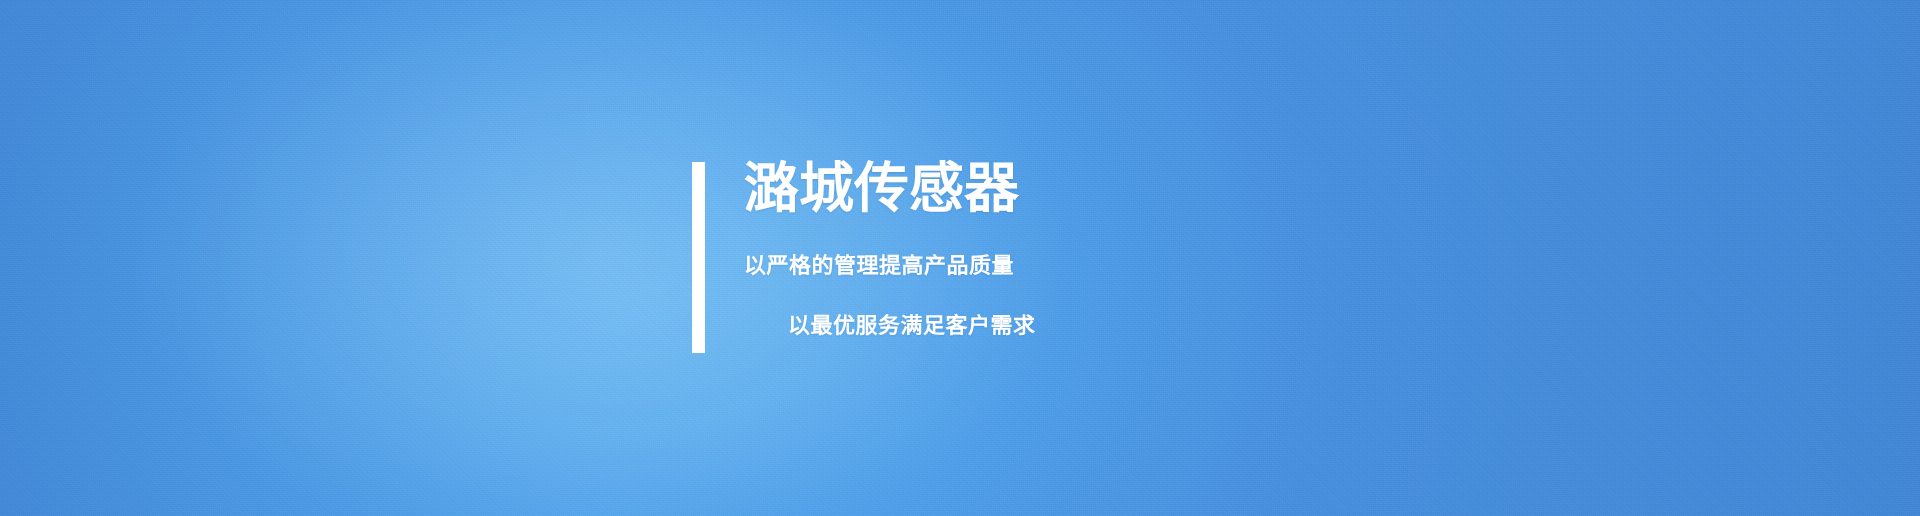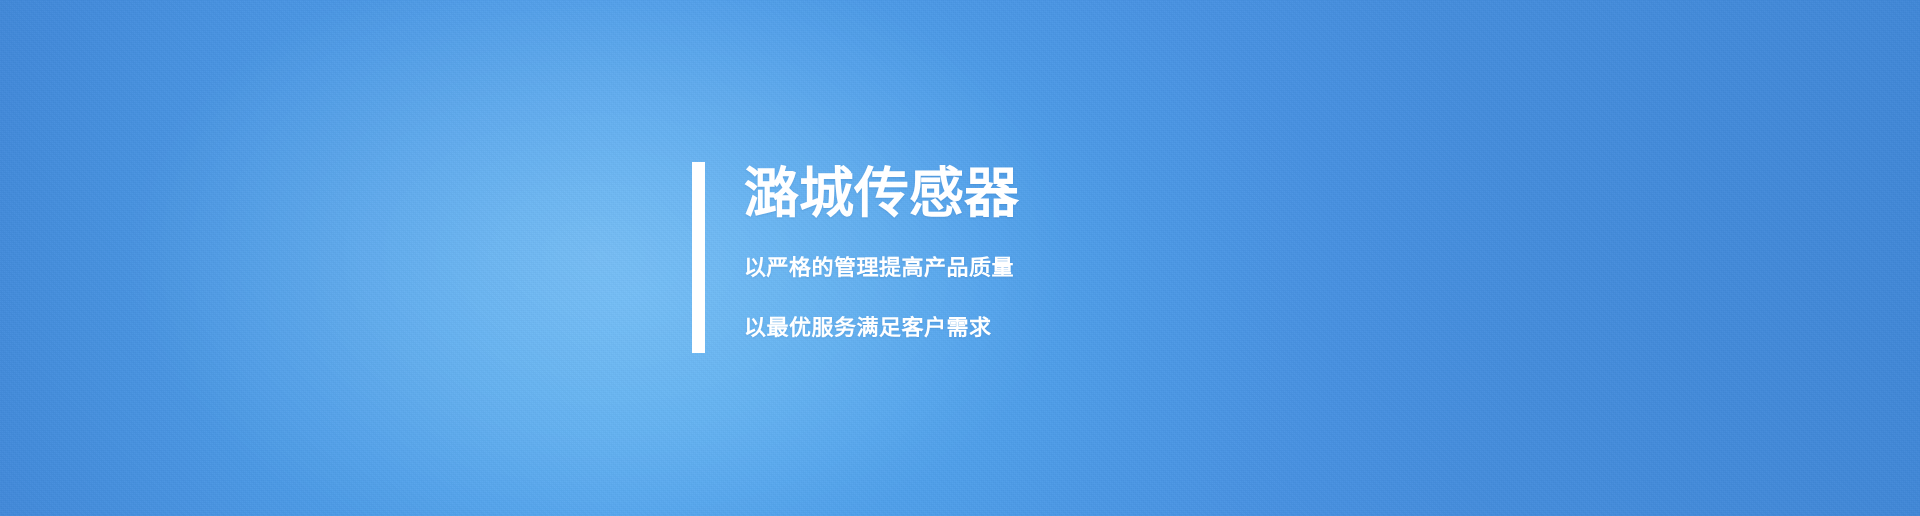--- a/index.html
+++ b/index.html
@@ -12,20 +12,21 @@
     font-family: "Liberation Sans", "DejaVu Sans", sans-serif;
   }
 
   
   .banner {
     position: relative;
     width: 1920px;
     height: 516px;
     overflow: hidden;
     background-color: #4a8ee0;
+    font-family: Liberation Mono, monospace;
   }
 
   
   .banner-bg {
     position: absolute;
     inset: 0;
     background:
       radial-gradient(ellipse 900px 620px at 640px 300px,
         #5eb3f4 0%,
         #58adf1 18%,
@@ -123,21 +124,21 @@
     color: #ffffff;
     font-size: 22px;
     line-height: 36px;
     font-weight: bold;
     letter-spacing: 0.5px;
     white-space: nowrap;
     text-shadow: 0 1px 2px rgba(30,90,160,0.16);
   }
 
   .tagline-1 { margin-top: 26px; }
-  .tagline-2 { margin-top: 24px; }
+  .tagline-2 { margin-top: 24px; margin-left: 44px; }
 </style>
 </head>
 <body>
 
 <div class="banner">
 
   <div class="banner-bg"></div>
   <div class="banner-glow"></div>
   <div class="banner-vignette"></div>
   <div class="banner-noise"></div>

